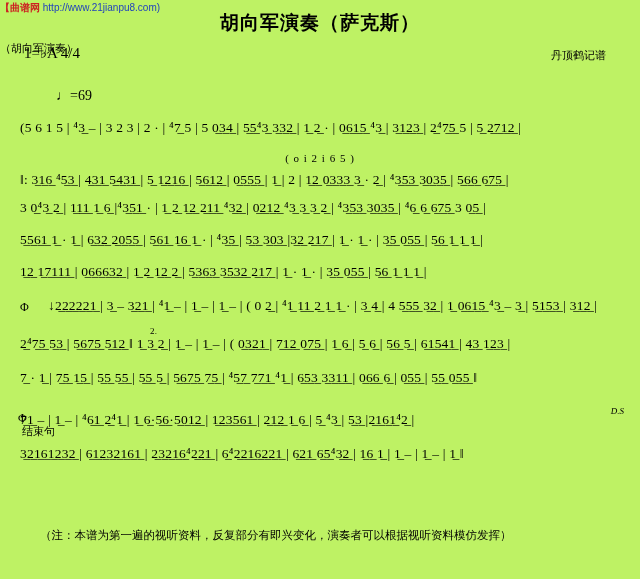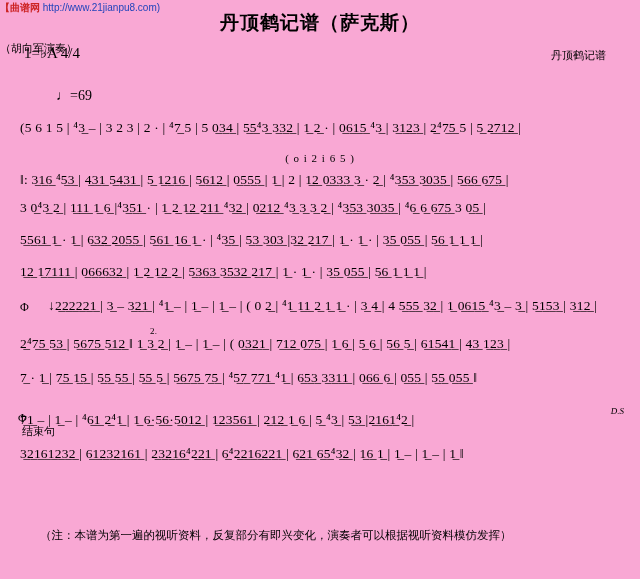--- a/index.html
+++ b/index.html
@@ -12,21 +12,21 @@
     height: 579px;
     font-family: "Liberation Serif", serif;
     color: #000000;
     position: relative;
     overflow: hidden;
   }
   .page {
     position: relative;
     width: 640px;
     height: 579px;
-    background: #f9a8d4;
+    background: #bef264;
     text-decoration: underline;
   }
   
   .watermark {
     position: absolute;
     left: 0;
     top: 0;
     width: 240px;
     height: 16px;
     font-family: "Liberation Sans", sans-serif;
@@ -168,21 +168,21 @@
 </head>
 <body>
 
 <div class="page">
 
   <div class="watermark">
     <span class="wm-red">【曲谱网</span>
     <span class="wm-blue">http://www.21jianpu8.com)</span>
   </div>
 
-  <div class="title">丹顶鹤记谱（萨克斯）</div>
+  <div class="title">胡向军演奏（萨克斯）</div>
   <div class="subtitle">（胡向军演奏）</div>
   <div class="credit">丹顶鹤记谱</div>
   <div class="keysig">1=♭A  4/4</div>
   <div class="tempo">♩=69</div>
 
   <div class="oi-line">( o i 2 i 6 5 )</div>
 
   <div class="coda1">Φ</div>
   <div class="coda2">Φ</div>
   <div class="endmark">结束句</div>

